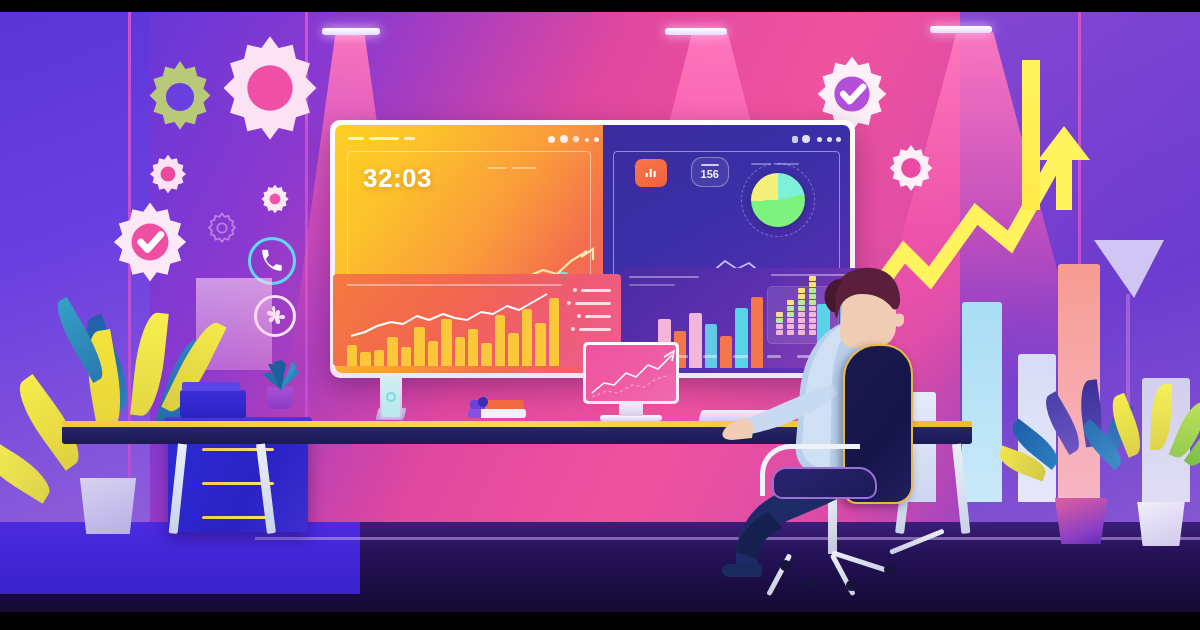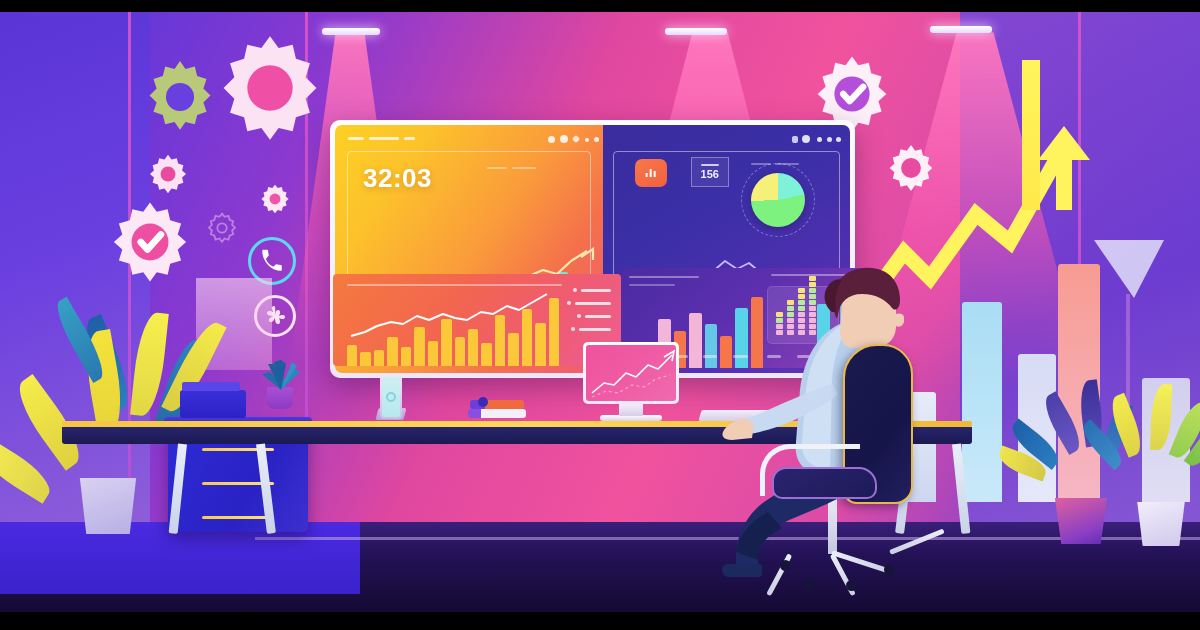--- a/index.html
+++ b/index.html
@@ -158,21 +158,21 @@
     border:1px dashed rgba(255,255,255,.35);
   }
 
   .badge-orange {
     position:absolute; border-radius:7px;
     background:linear-gradient(150deg,#f8784a,#f2603f);
     display:flex; align-items:center; justify-content:center;
     color:#fff; font-size:9px;
   }
   .badge-box {
-    position:absolute; border-radius:0;
+    position:absolute; border-radius:11px;
     border:1px solid rgba(255,255,255,.35);
     background:rgba(255,255,255,.07);
     display:flex; flex-direction:column; align-items:center; justify-content:center;
     color:rgba(255,255,255,.92); font-size:11px; font-weight:700;
   }
 
   .blur-text { filter:blur(.6px); }
 
   
   .desk-top {

